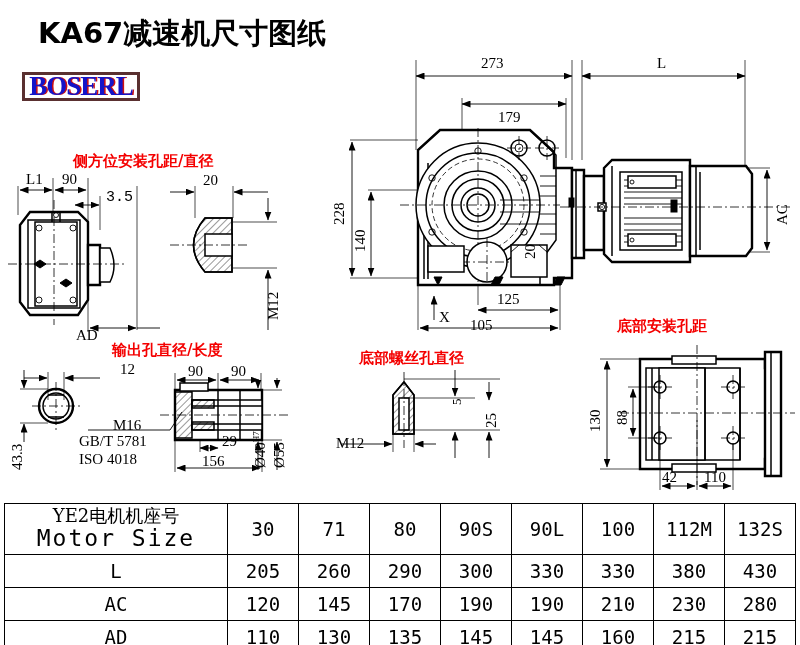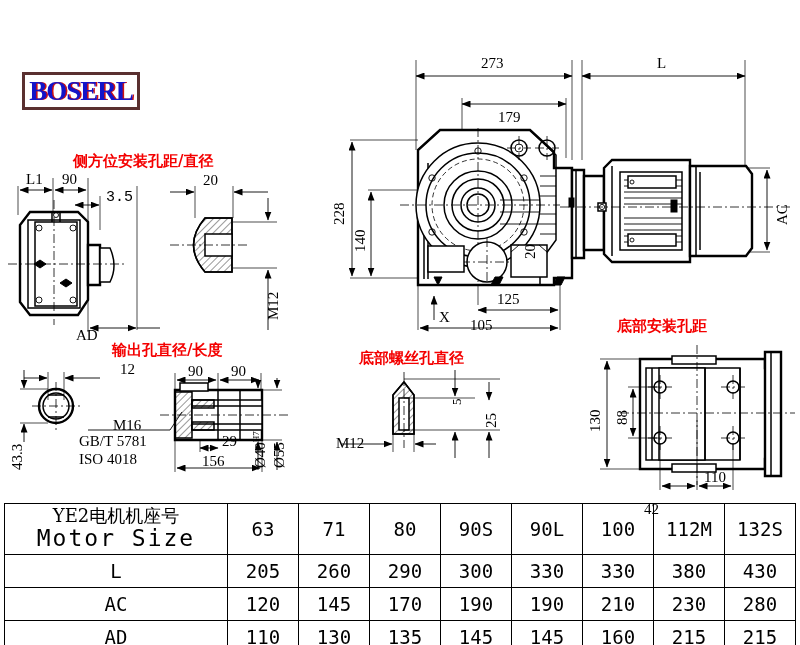--- a/index.html
+++ b/index.html
@@ -12,21 +12,21 @@
   
   .title{
     position:absolute;left:38px;top:14px;
     font-family:"DejaVu Sans","Liberation Sans",sans-serif;
     font-weight:bold;font-size:29px;letter-spacing:0px;white-space:nowrap;
   }
   .title .cn{font-family:"DejaVu Serif","Liberation Serif",serif;font-weight:bold;}
 
   
   .logo-box{
-    position:absolute;left:22px;top:72px;width:118px;height:38px;
+    position:absolute;left:22px;top:72px;width:118px;height:29px;
     border:3px solid #5a3030;background:#fff;box-sizing:border-box;text-align:right;
   }
   .logo-txt{
     position:absolute;left:0;top:0;width:100%;height:100%;
     display:flex;align-items:center;justify-content:center;
     font-family:"Liberation Serif",serif;font-weight:bold;font-size:27px;
     letter-spacing:-1px;color:#1414c8;
     text-shadow:1.5px 0 0 #d01010;
   }
 
@@ -71,20 +71,23 @@
   .hid{stroke:#000;stroke-width:0.8;stroke-dasharray:5 3;fill:none;}
   .fillw{fill:#fff;}
   .hatchfill{fill:url(#hatch);}
   .solidblk{fill:#000;stroke:#000;}
 </style>
 </head>
 <body>
 
 <div id="stage">
 
+  <div class="title">
+    <span>KA67</span><span class="cn">减速机尺寸图纸</span>
+  </div>
 
   <div class="logo-box">
     <div class="logo-txt">BOSERL</div>
   </div>
 
   <div class="redlabel" style="left:112px;top:341px;">输出孔直径/长度</div>
   <div class="redlabel" style="left:73px;top:152px;">侧方位安装孔距/直径</div>
   <div class="redlabel" style="left:359px;top:349px;">底部螺丝孔直径</div>
   <div class="redlabel" style="left:617px;top:317px;">底部安装孔距</div>
 
@@ -396,31 +399,31 @@
   <div class="dim" style="left:113px;top:418px;">M16</div>
   <div class="dim" style="left:79px;top:434px;">GB/T 5781</div>
   <div class="dim" style="left:79px;top:452px;">ISO 4018</div>
 
   <div class="dim" style="left:336px;top:436px;">M12</div>
   <div class="dim vert sm" style="left:450px;top:405px;">5</div>
   <div class="dim vert" style="left:484px;top:428px;">25</div>
 
   <div class="dim vert" style="left:588px;top:432px;">130</div>
   <div class="dim vert" style="left:615px;top:425px;">88</div>
-  <div class="dim" style="left:644px;top:470px;margin-top:32px;">42</div>
+  <div class="dim" style="left:662px;top:470px;">42</div>
   <div class="dim" style="left:704px;top:470px;">110</div>
 
   <table class="spec">
     <tbody>
       <tr>
         <td class="head">
           <div class="l1">YE2电机机座号</div>
           <div class="l2">Motor Size</div>
         </td>
-        <td>63</td>
+        <td>30</td>
         <td>71</td>
         <td>80</td>
         <td>90S</td>
         <td>90L</td>
         <td>100</td>
         <td>112M</td>
         <td>132S</td>
       </tr>
       <tr>
         <td class="rowlbl">L</td>

